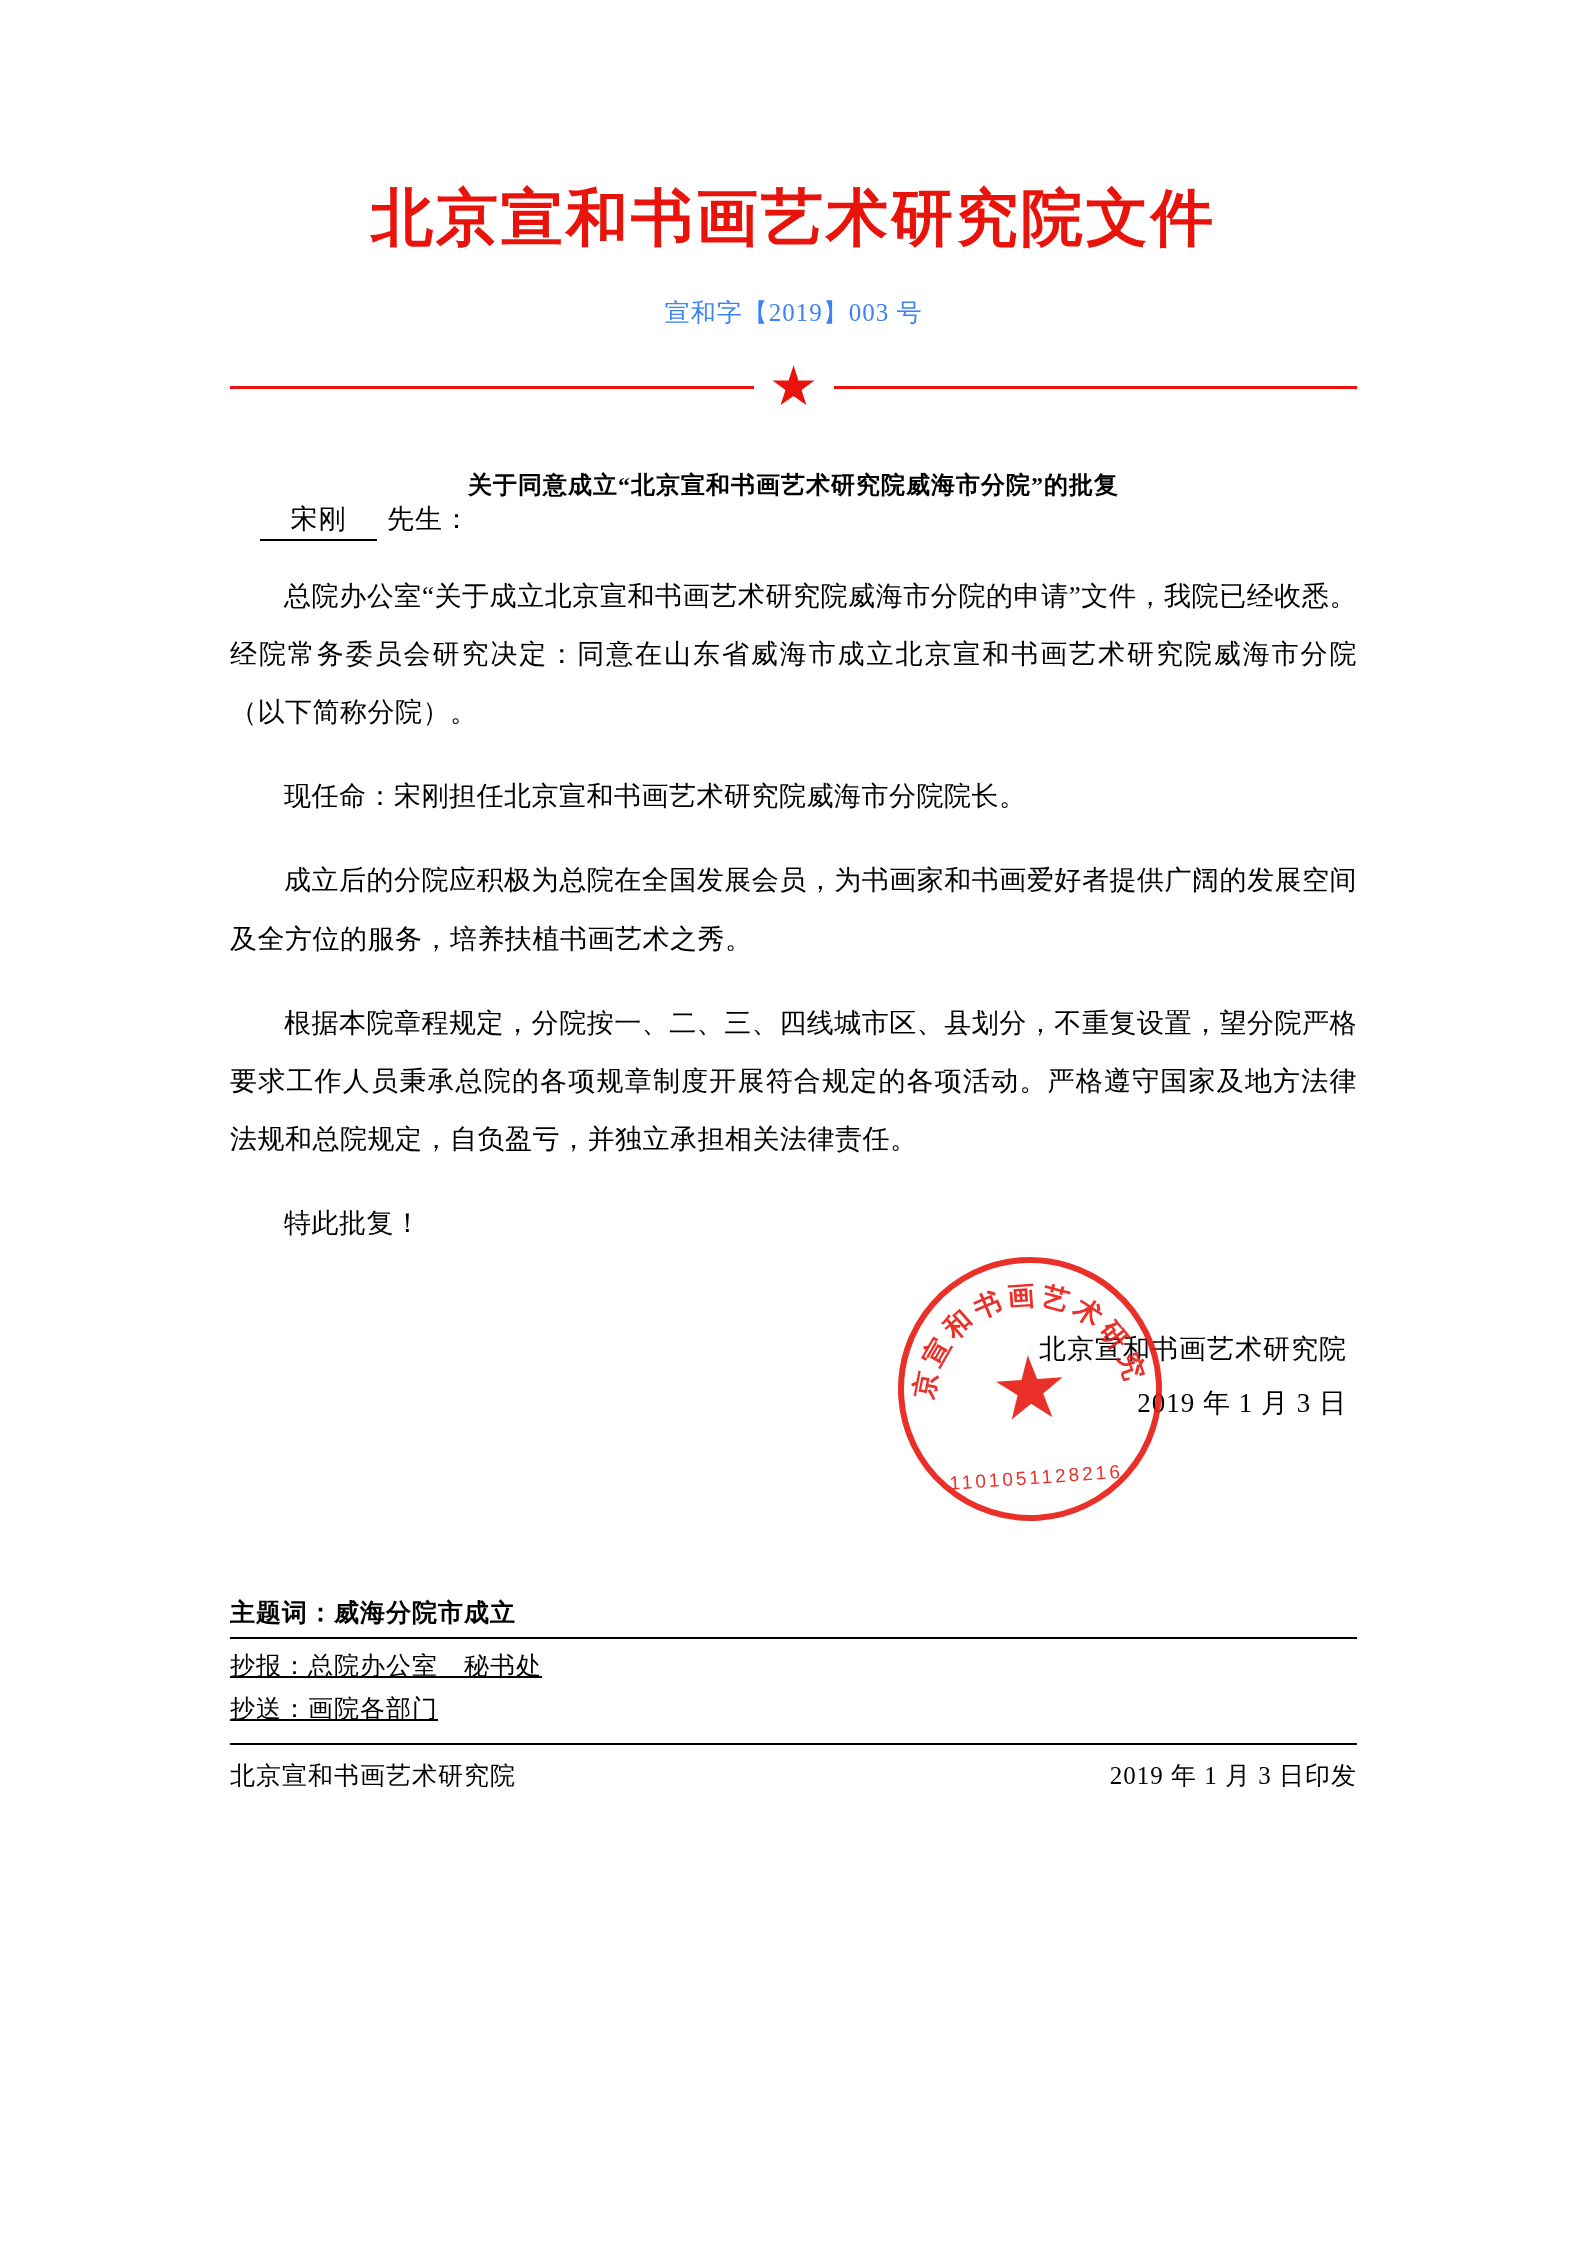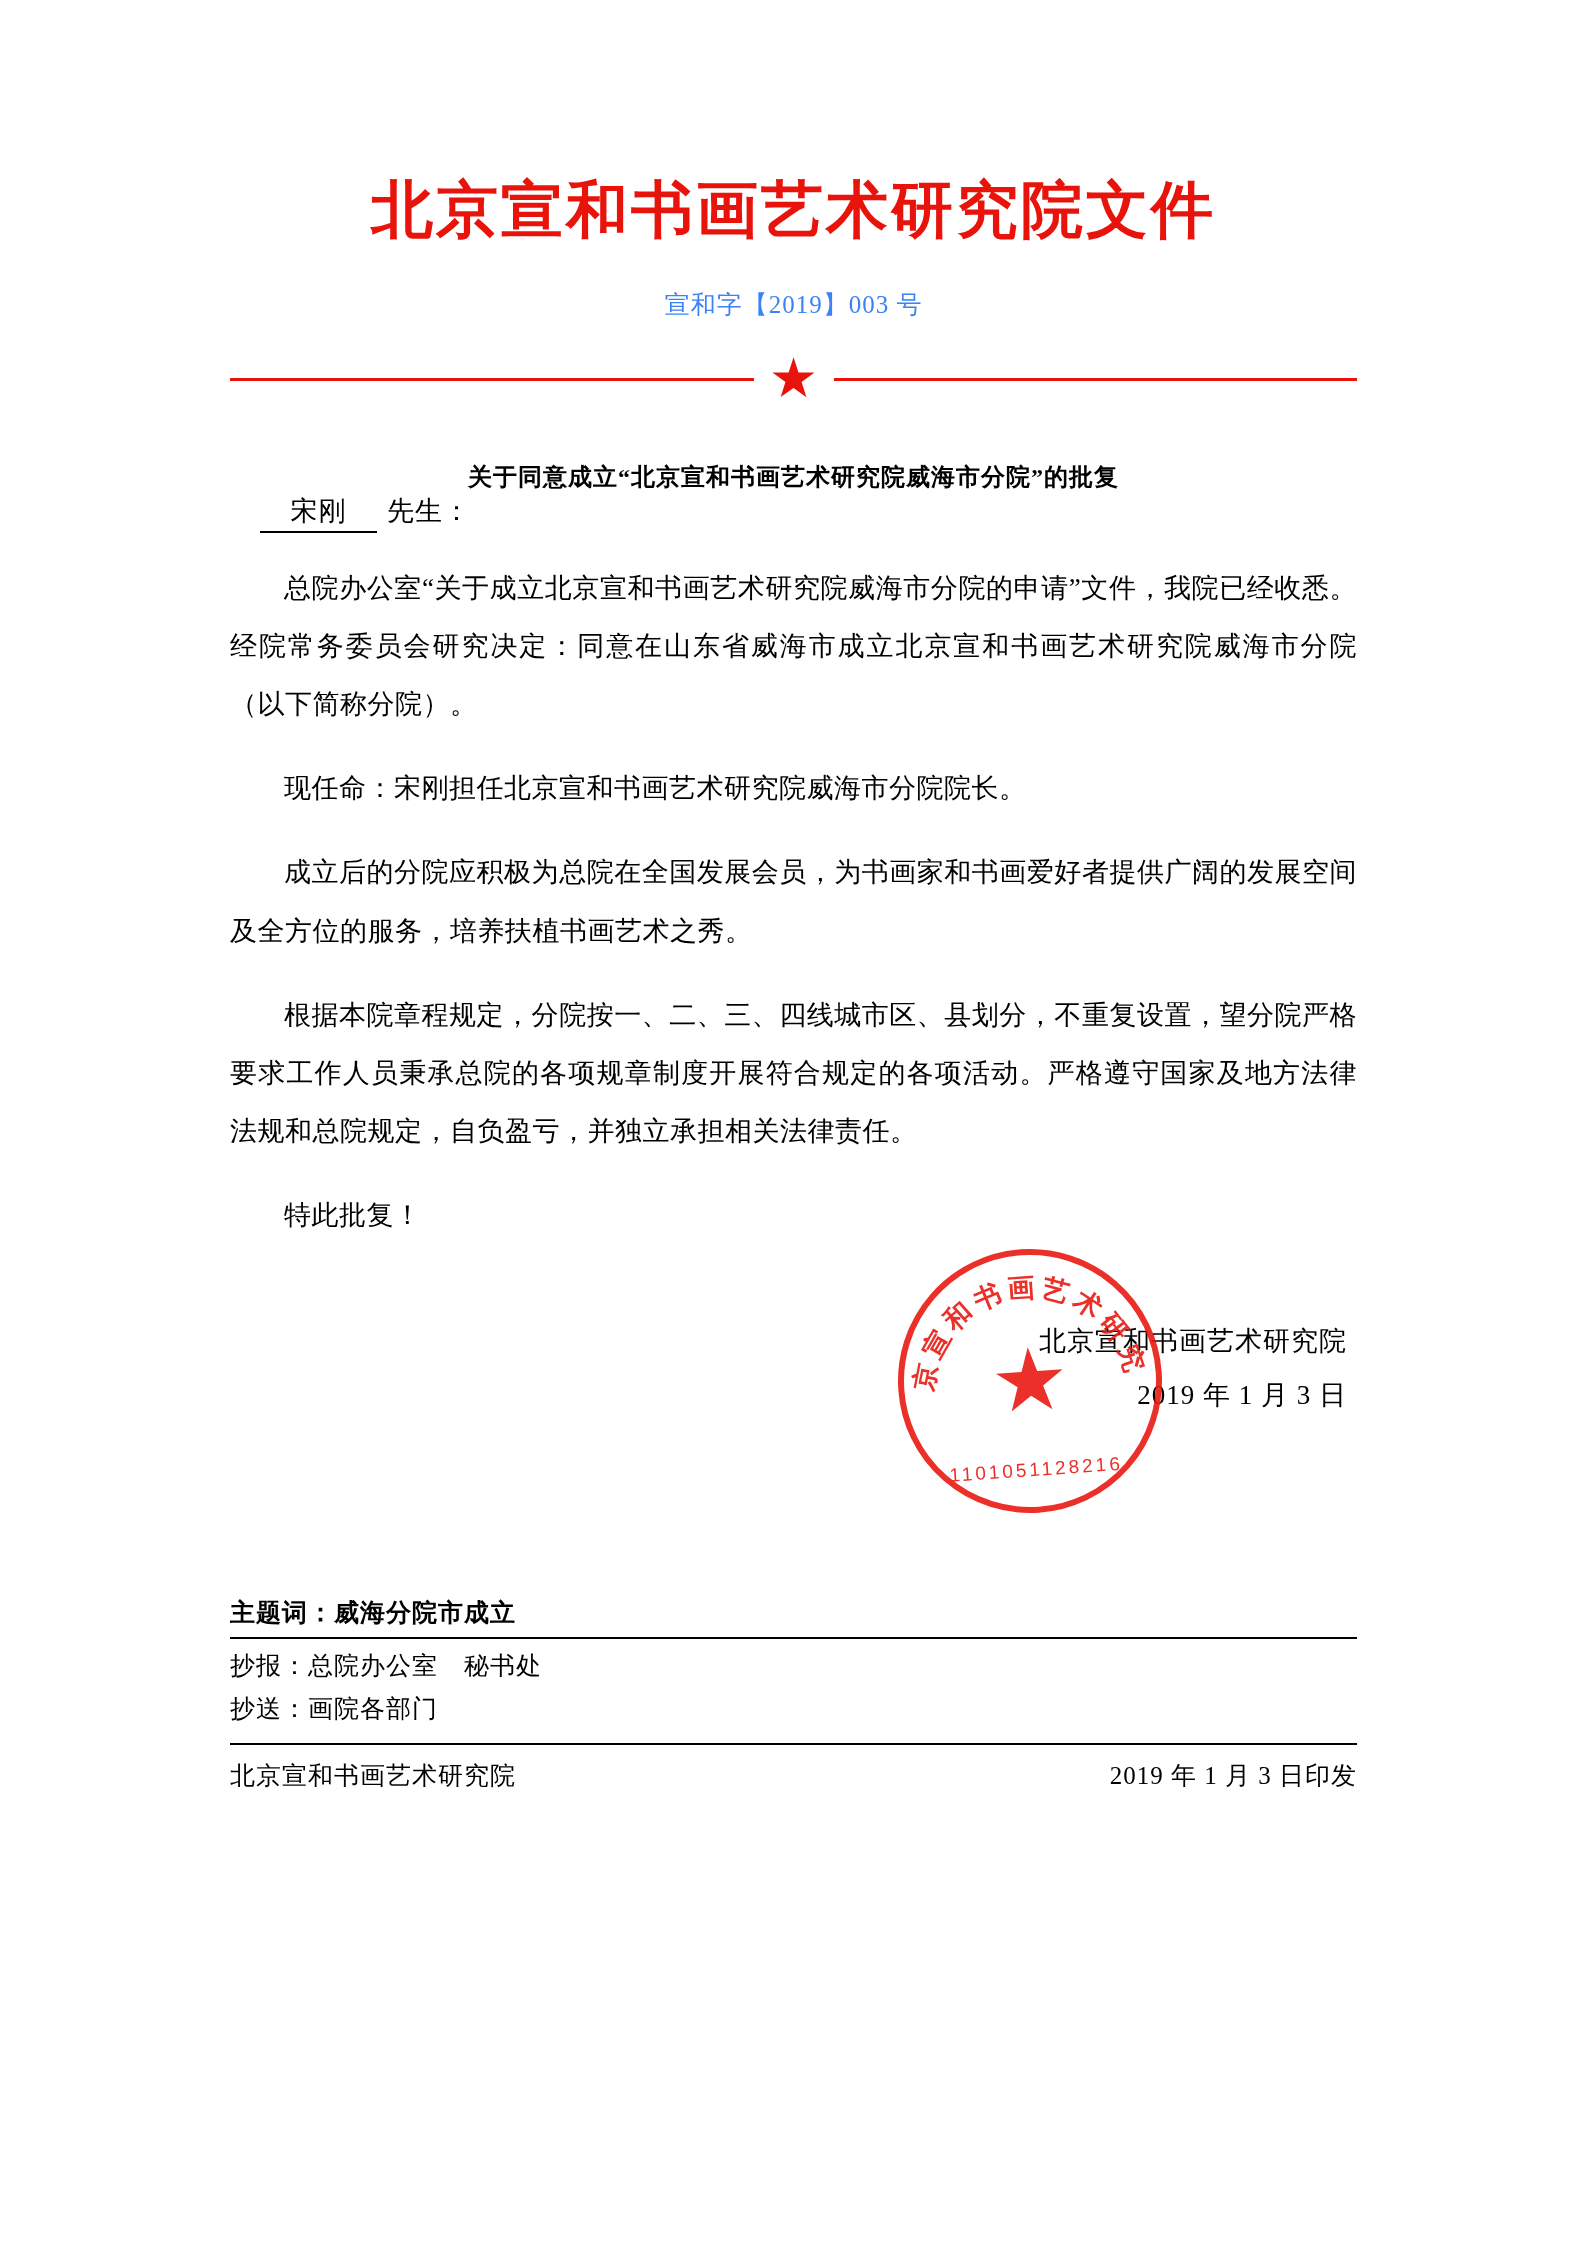--- a/index.html
+++ b/index.html
@@ -13,21 +13,21 @@
     font-family: "Liberation Serif", "DejaVu Serif", serif;
     color: #000000;
     position: relative;
     overflow: hidden;
   }
   .page {
     position: relative;
     width: 1587px;
     height: 2007px;
     box-sizing: border-box;
-    padding: 0 230px;
+    padding: 8px 230px;
   }
 
   
   .doc-header {
     text-align: center;
     padding-top: 175px;
   }
   .doc-title {
     color: #e8140c;
     font-weight: bold;
@@ -167,20 +167,21 @@
     font-weight: bold;
     font-size: 25px;
     padding-bottom: 8px;
     border-bottom: 2px solid #000;
     letter-spacing: 1px;
   }
   .cc-line {
     font-size: 25px;
     margin-top: 10px;
     letter-spacing: 1px;
+    text-decoration: underline;
   }
   .footer-rule {
     border-bottom: 2px solid #000;
     margin-top: 18px;
   }
   .footer-bottom {
     display: flex;
     justify-content: space-between;
     font-size: 25px;
     padding-top: 14px;

